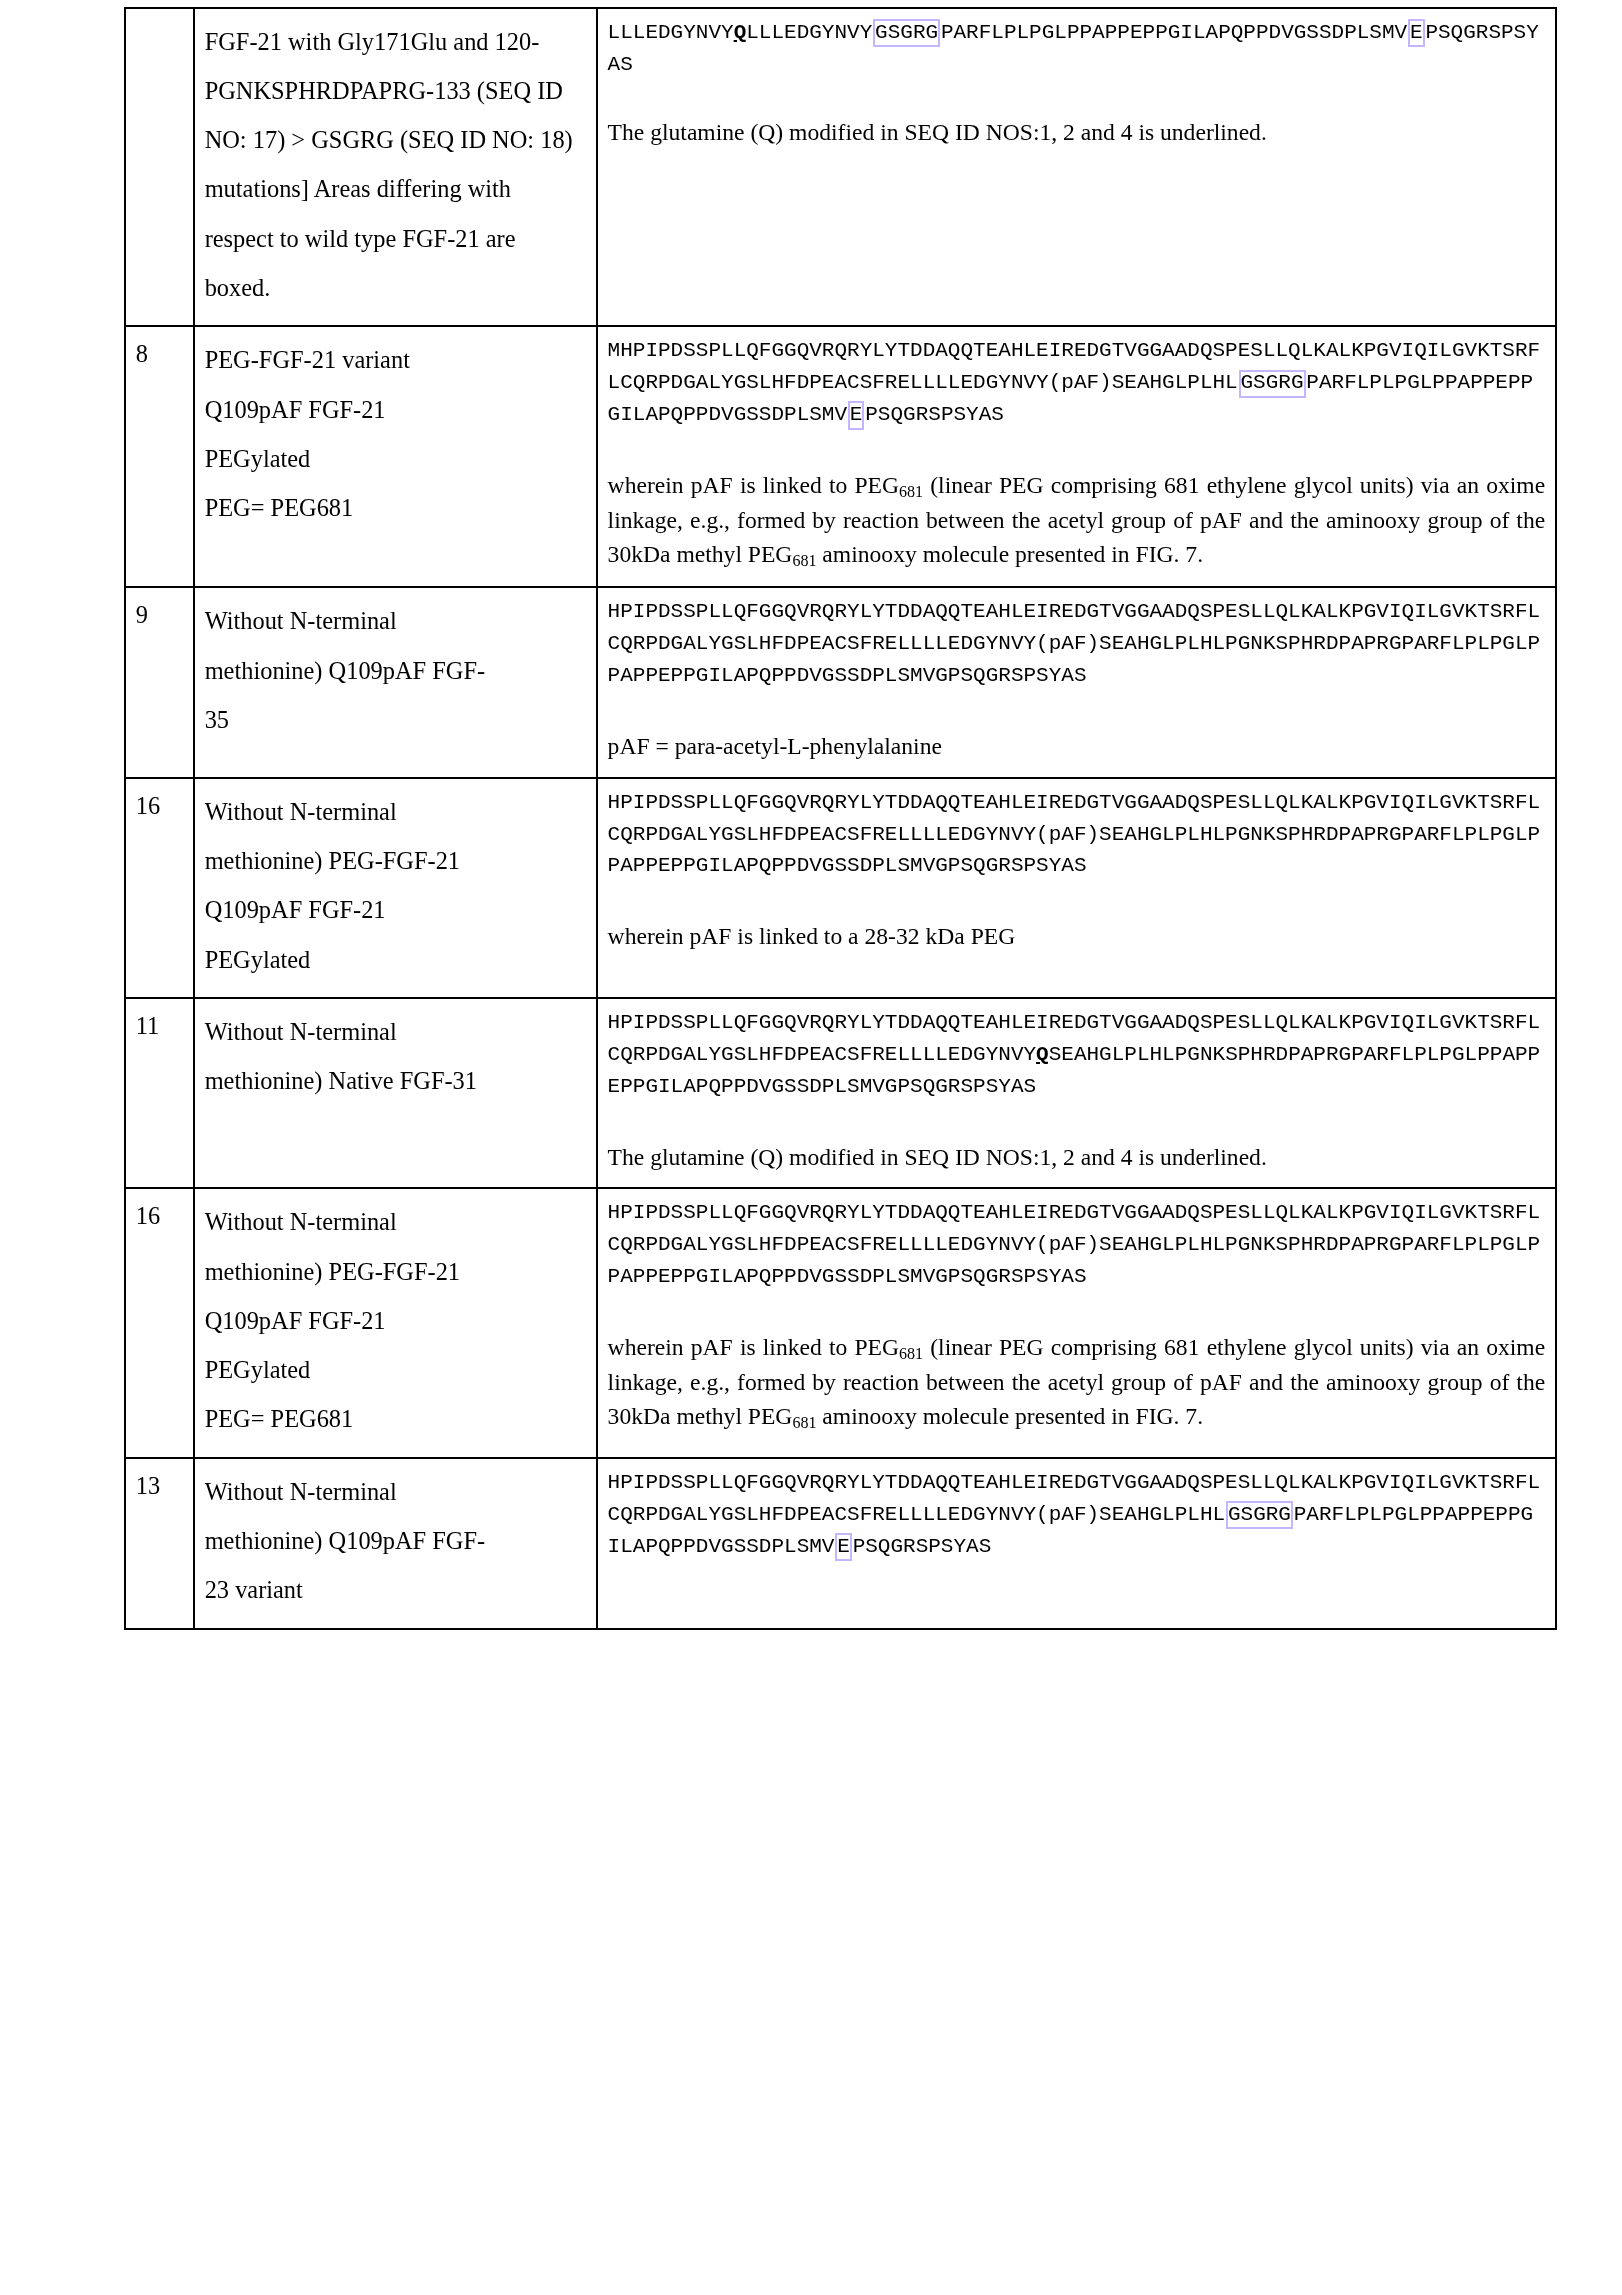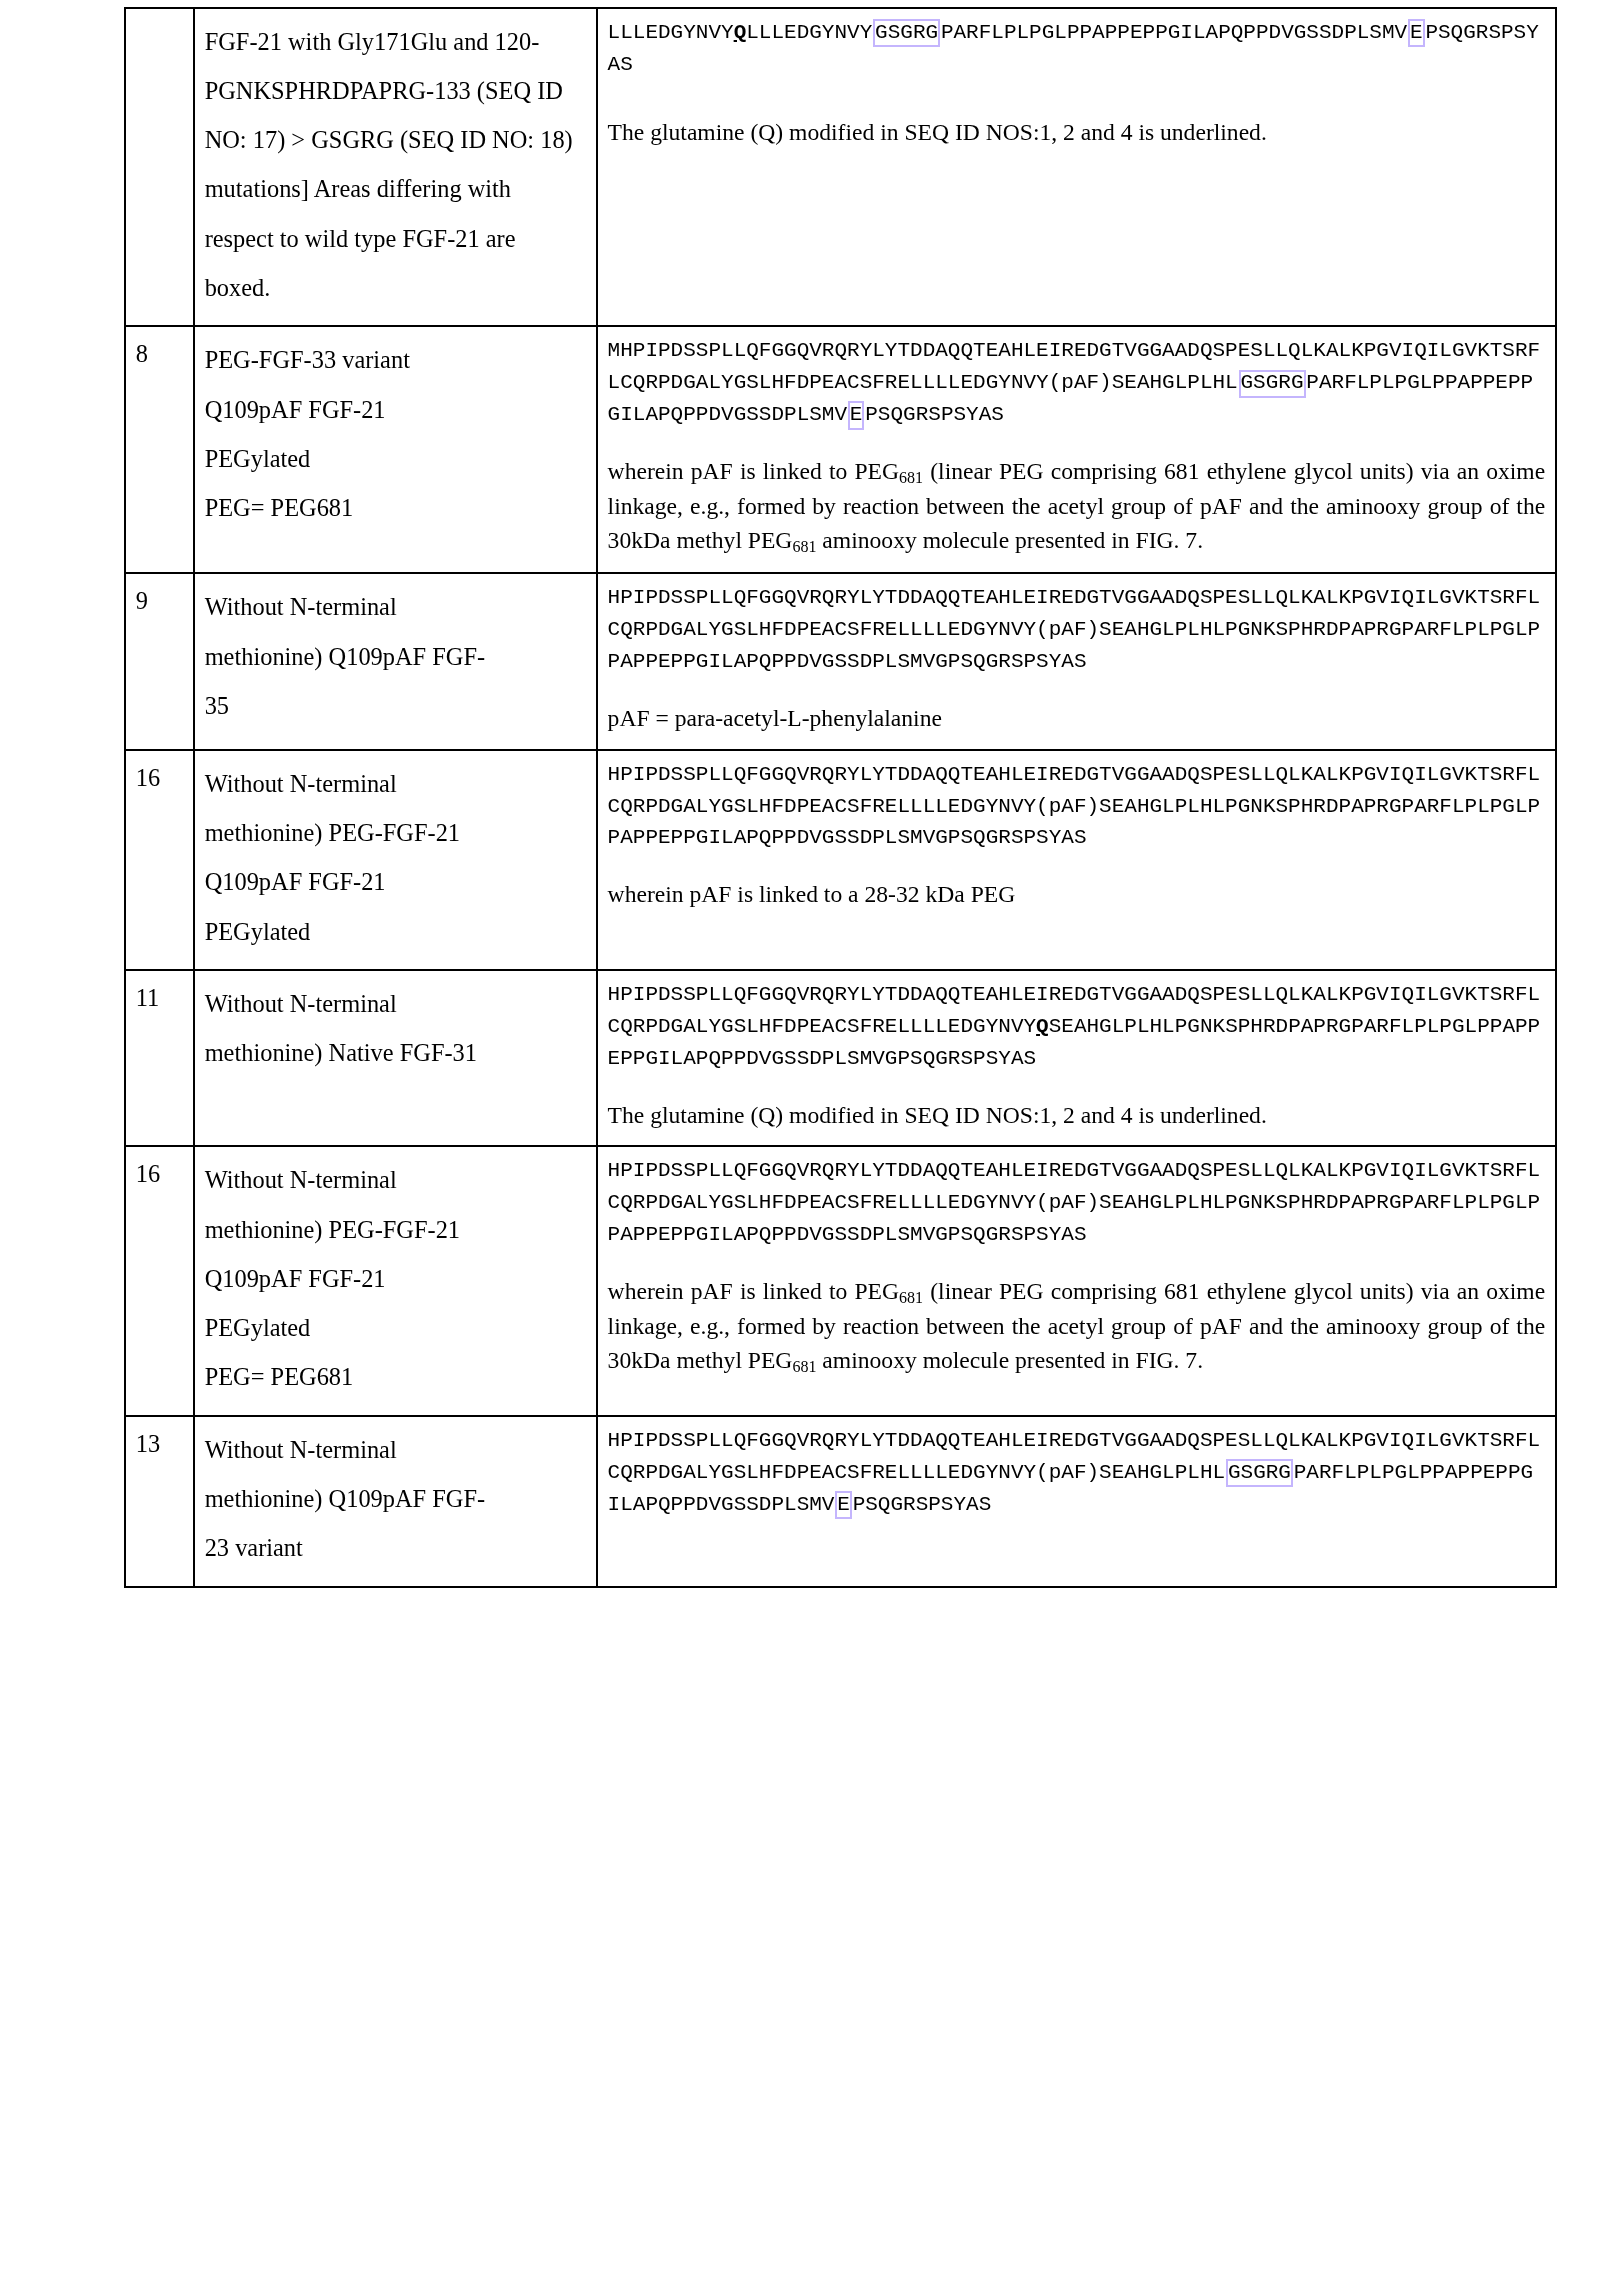--- a/index.html
+++ b/index.html
@@ -77,21 +77,21 @@
     border: 2px solid #c4b5fd;
     padding: 0.8px 0px 0.8px 0px;
     display: inline-block;
     line-height: 1.08;
     margin: 0 0.8px;
   }
   .note {
     font-family: "Liberation Serif", "DejaVu Serif", serif;
     font-size: 23.6px;
     line-height: 1.42;
-    margin-top: 24px;
+    margin-top: 38px;
     text-align: justify;
   }
   .note.first-note { margin-top: 36px; }
   .note.just { text-align: justify; }
   sub {
     font-size: 0.68em;
     vertical-align: -0.28em;
   }
   .desc-line { display: block; }
 </style>
@@ -105,21 +105,21 @@
           <td class="col-num"></td>
           <td class="col-desc">FGF-21 with Gly171Glu and 120-PGNKSPHRDPAPRG-133 (SEQ ID NO: 17) &gt; GSGRG (SEQ ID NO: 18) mutations] Areas differing with respect to wild type FGF-21 are boxed.</td>
           <td class="col-seq">
             <div class="seq"><span>LLLEDGYNVY</span><span class="ul">Q</span><span>LLLEDGYNVY</span><span class="boxed">GSGRG</span><span>PARFLPLPGLPPAPPEPPGILAPQPPDVGSSDPLSMV</span><span class="boxed">E</span><span>PSQGRSPSYAS</span></div>
             <div class="note first-note">The glutamine (Q) modified in SEQ ID NOS:1, 2 and 4 is underlined.</div>
           </td>
         </tr>
         <tr>
           <td class="col-num">8</td>
           <td class="col-desc">
-            <span class="desc-line">PEG-FGF-33 variant</span>
+            <span class="desc-line">PEG-FGF-21 variant</span>
             <span class="desc-line">Q109pAF FGF-21</span>
             <span class="desc-line">PEGylated</span>
             <span class="desc-line">PEG= PEG681</span>
           </td>
           <td class="col-seq">
             <div class="seq"><span>MHPIPDSSPLLQFGGQVRQRYLYTDDAQQTEAHLEIREDGTVGGAADQSPESLLQLKALKPGVIQILGVKTSRFLCQRPDGALYGSLHFDPEACSFRELLLLEDGYNVY(pAF)SEAHGLPLHL</span><span class="boxed">GSGRG</span><span>PARFLPLPGLPPAPPEPPGILAPQPPDVGSSDPLSMV</span><span class="boxed">E</span><span>PSQGRSPSYAS</span></div>
             <div class="note just">wherein pAF is linked to PEG<sub>681</sub> (linear PEG comprising 681 ethylene glycol units) via an oxime linkage, e.g., formed by reaction between the acetyl group of pAF and the aminooxy group of the 30kDa methyl PEG<sub>681</sub> aminooxy molecule presented in FIG. 7.</div>
           </td>
         </tr>
         <tr>

